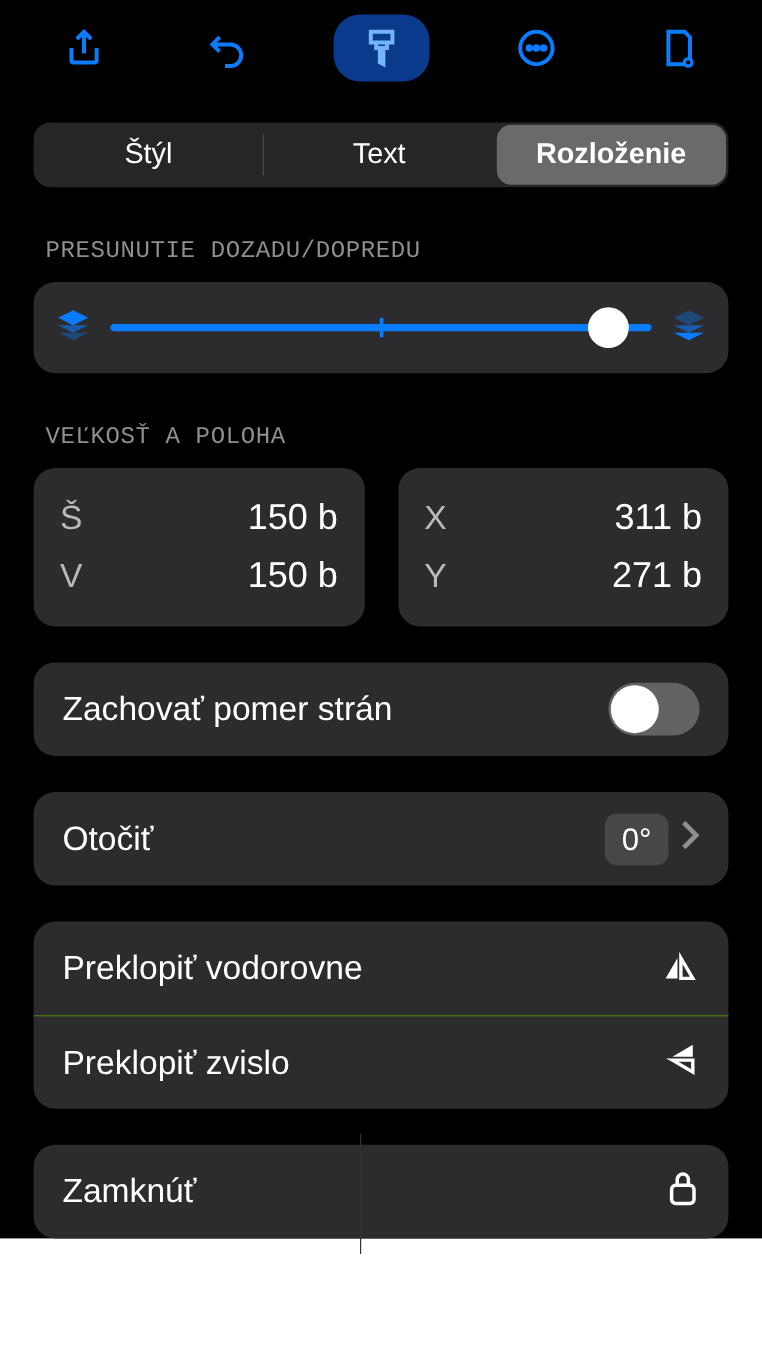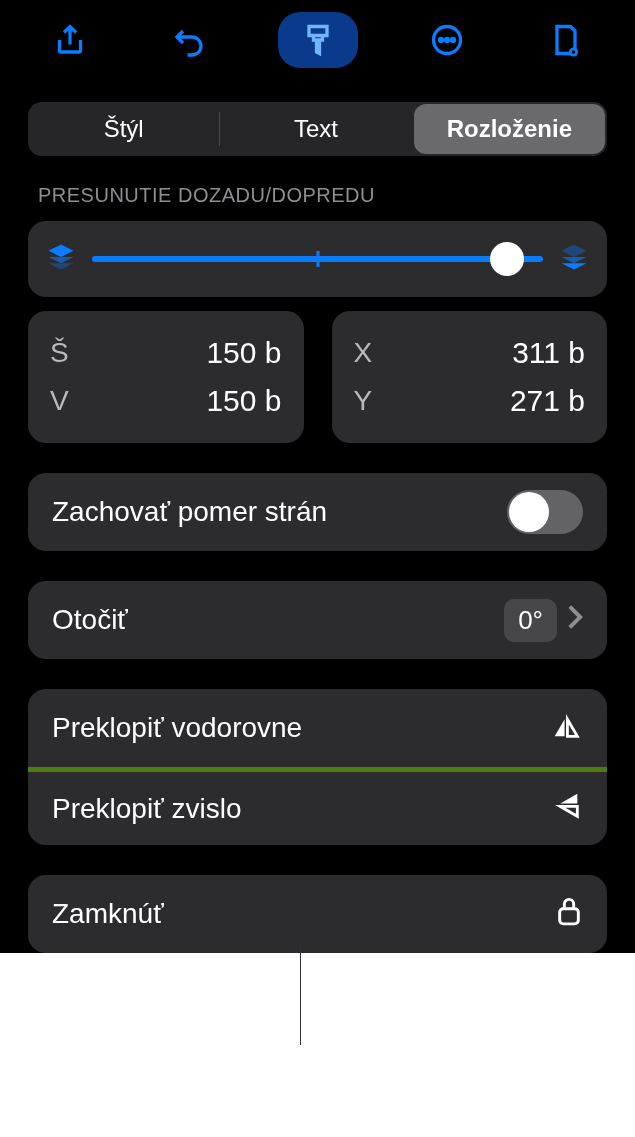--- a/index.html
+++ b/index.html
@@ -62,22 +62,23 @@
   .seg-div {
     width: 1px; background: #4a4a4c;
     margin: 10px 0;
   }
 
   .section-title {
     color: #8e8e93;
     font-size: 20px;
     font-weight: 500;
     letter-spacing: 0.5px;
-    margin: 28px 38px 14px 38px;
+    margin: 42px 38px 14px 38px;
     text-transform: uppercase;
+    font-family: Liberation Mono, monospace;
   }
 
   .slider-card {
     margin: 0 28px;
     background: #2c2c2e;
     border-radius: 18px;
     height: 76px;
     display: flex;
     align-items: center;
     padding: 0 18px;
@@ -145,21 +146,21 @@
   .row {
     height: 78px;
     display: flex;
     align-items: center;
     justify-content: space-between;
     padding: 0 24px;
     color: #fff;
     font-size: 28px;
     gap: 15px;
   }
-  .row + .row { border-top: 5px solid #4d7c0f; }
+  .row + .row { border-top: 1px solid #4d7c0f; }
   .switch {
     width: 76px; height: 44px;
     background: #636366;
     border-radius: 22px;
     position: relative;
   }
   .switch .knob {
     width: 40px; height: 40px; background: #fff; border-radius: 50%;
     position: absolute; top: 2px; left: 2px;
   }
@@ -249,20 +250,21 @@
     </div>
     <span class="stack-icon">
       <svg viewBox="0 0 24 24">
           <path d="M12 2l10 5-10 5L2 7z" opacity="0.35"></path>
           <path d="M2 12l10 5 10-5" opacity="0.6"></path>
           <path d="M2 17l10 5 10-5"></path>
         </svg>
     </span>
   </div>
 
+  <div class="section-title">VEĽKOSŤ A POLOHA</div>
   <div class="size-row">
     <div class="size-card">
       <div class="sz-line">
         <span class="k">Š</span>
         <span>150 b</span>
       </div>
       <div class="sz-line">
         <span class="k">V</span>
         <span>150 b</span>
       </div>

